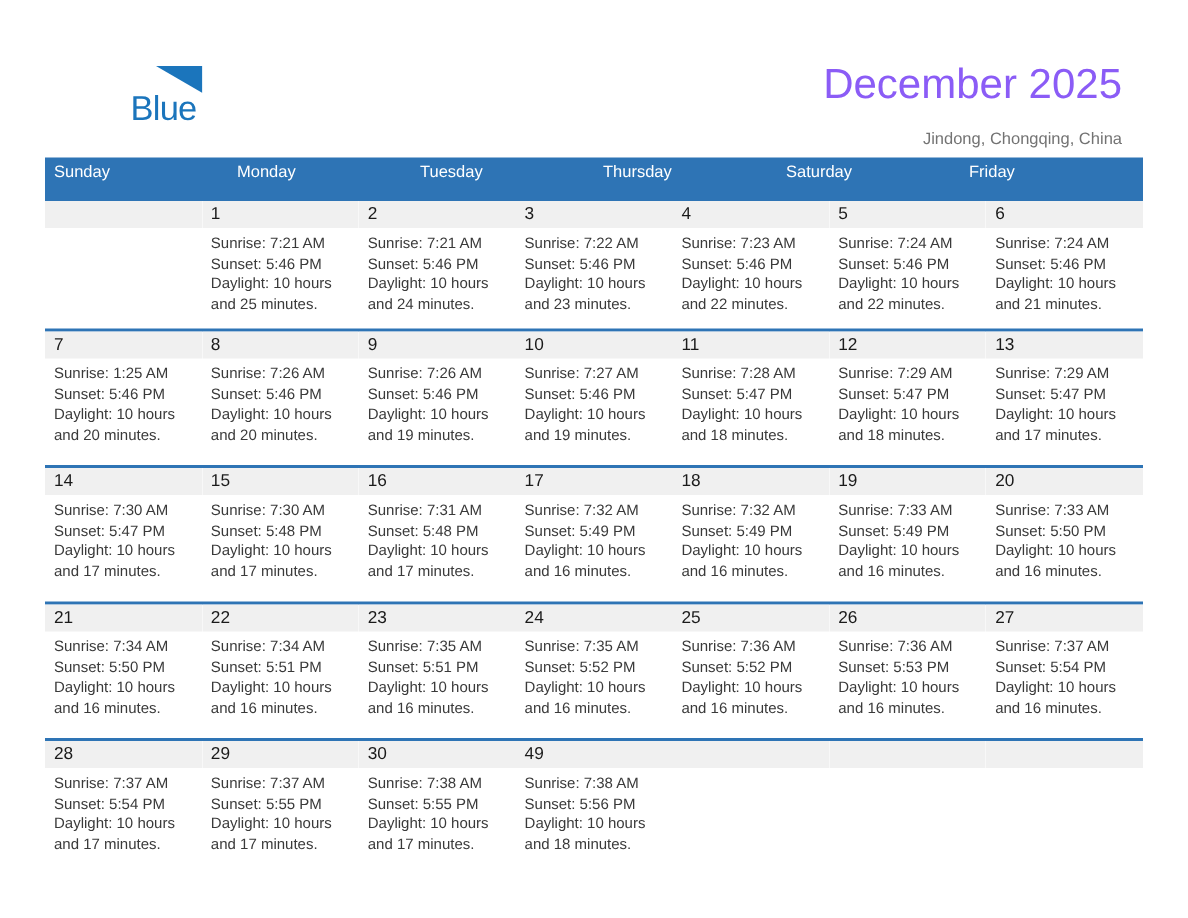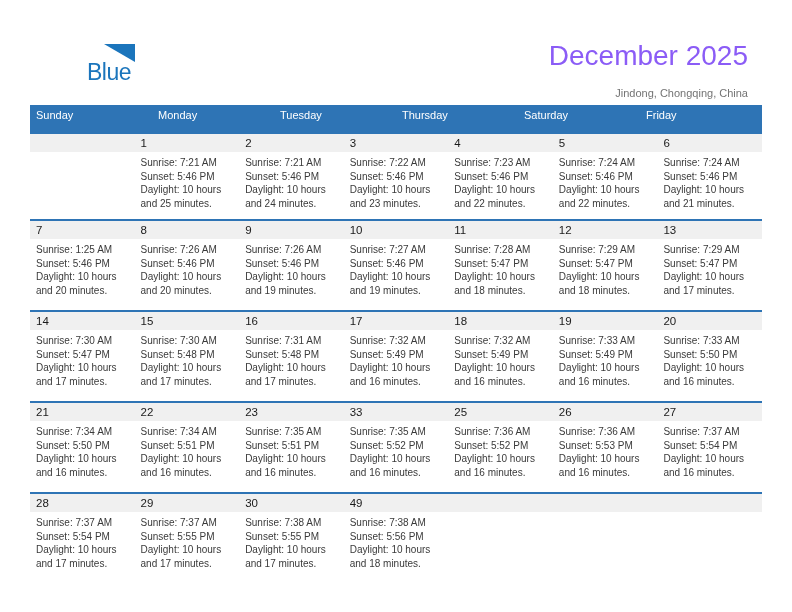--- a/index.html
+++ b/index.html
@@ -294,21 +294,21 @@
         <div class="cell">
           <div class="numband">23</div>
           <div class="daytext">
             <div>Sunrise: 7:35 AM</div>
             <div>Sunset: 5:51 PM</div>
             <div>Daylight: 10 hours</div>
             <div>and 16 minutes.</div>
           </div>
         </div>
         <div class="cell">
-          <div class="numband">33</div>
+          <div class="numband">24</div>
           <div class="daytext">
             <div>Sunrise: 7:35 AM</div>
             <div>Sunset: 5:52 PM</div>
             <div>Daylight: 10 hours</div>
             <div>and 16 minutes.</div>
           </div>
         </div>
         <div class="cell">
           <div class="numband">25</div>
           <div class="daytext">

